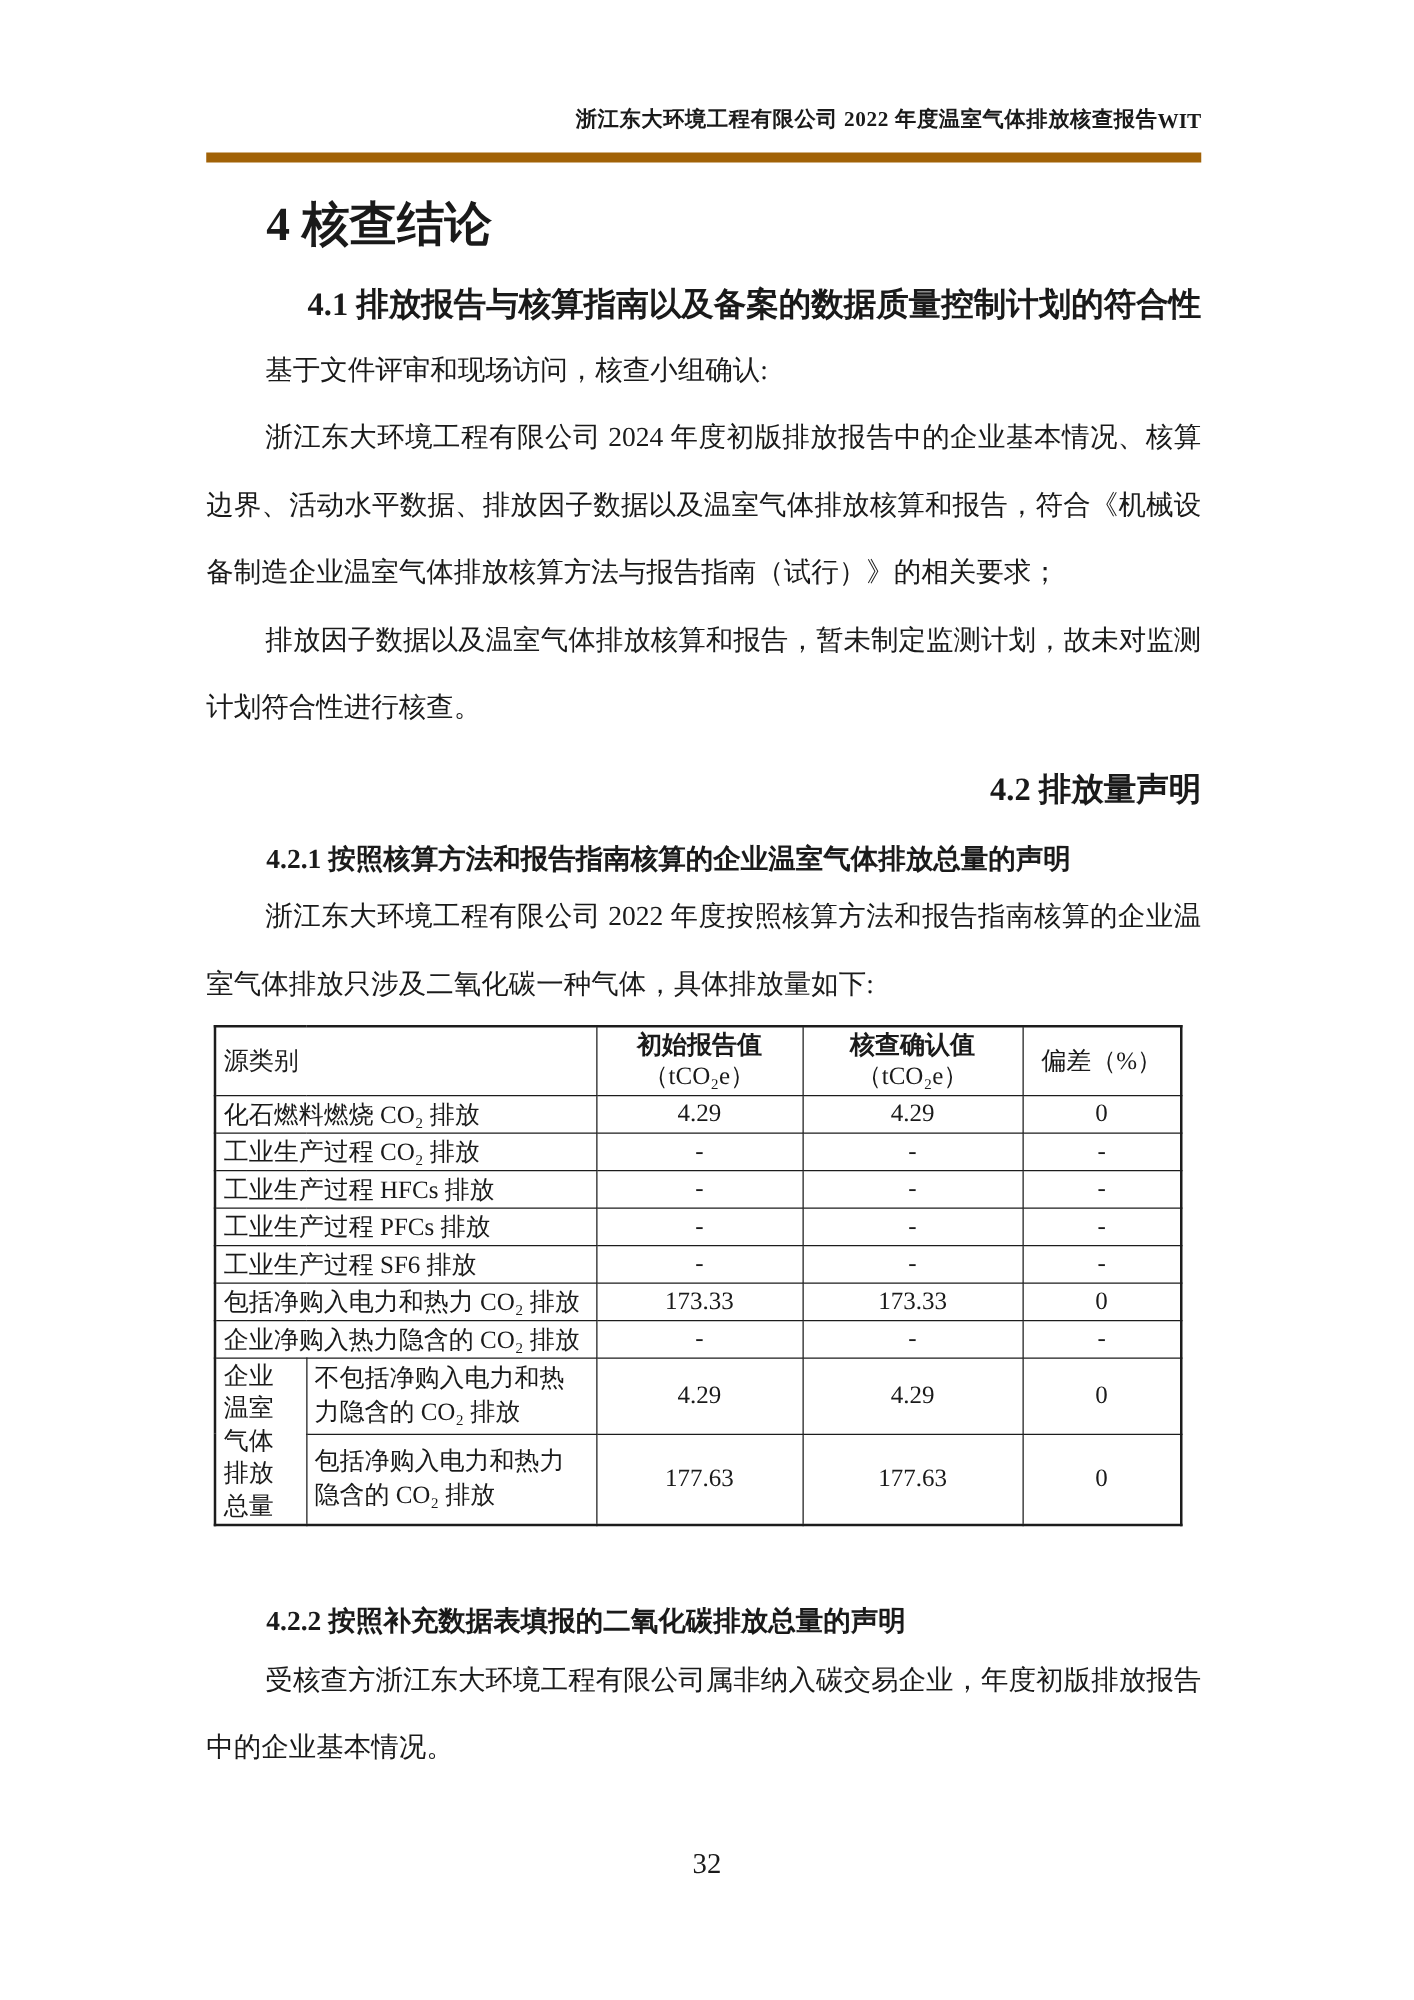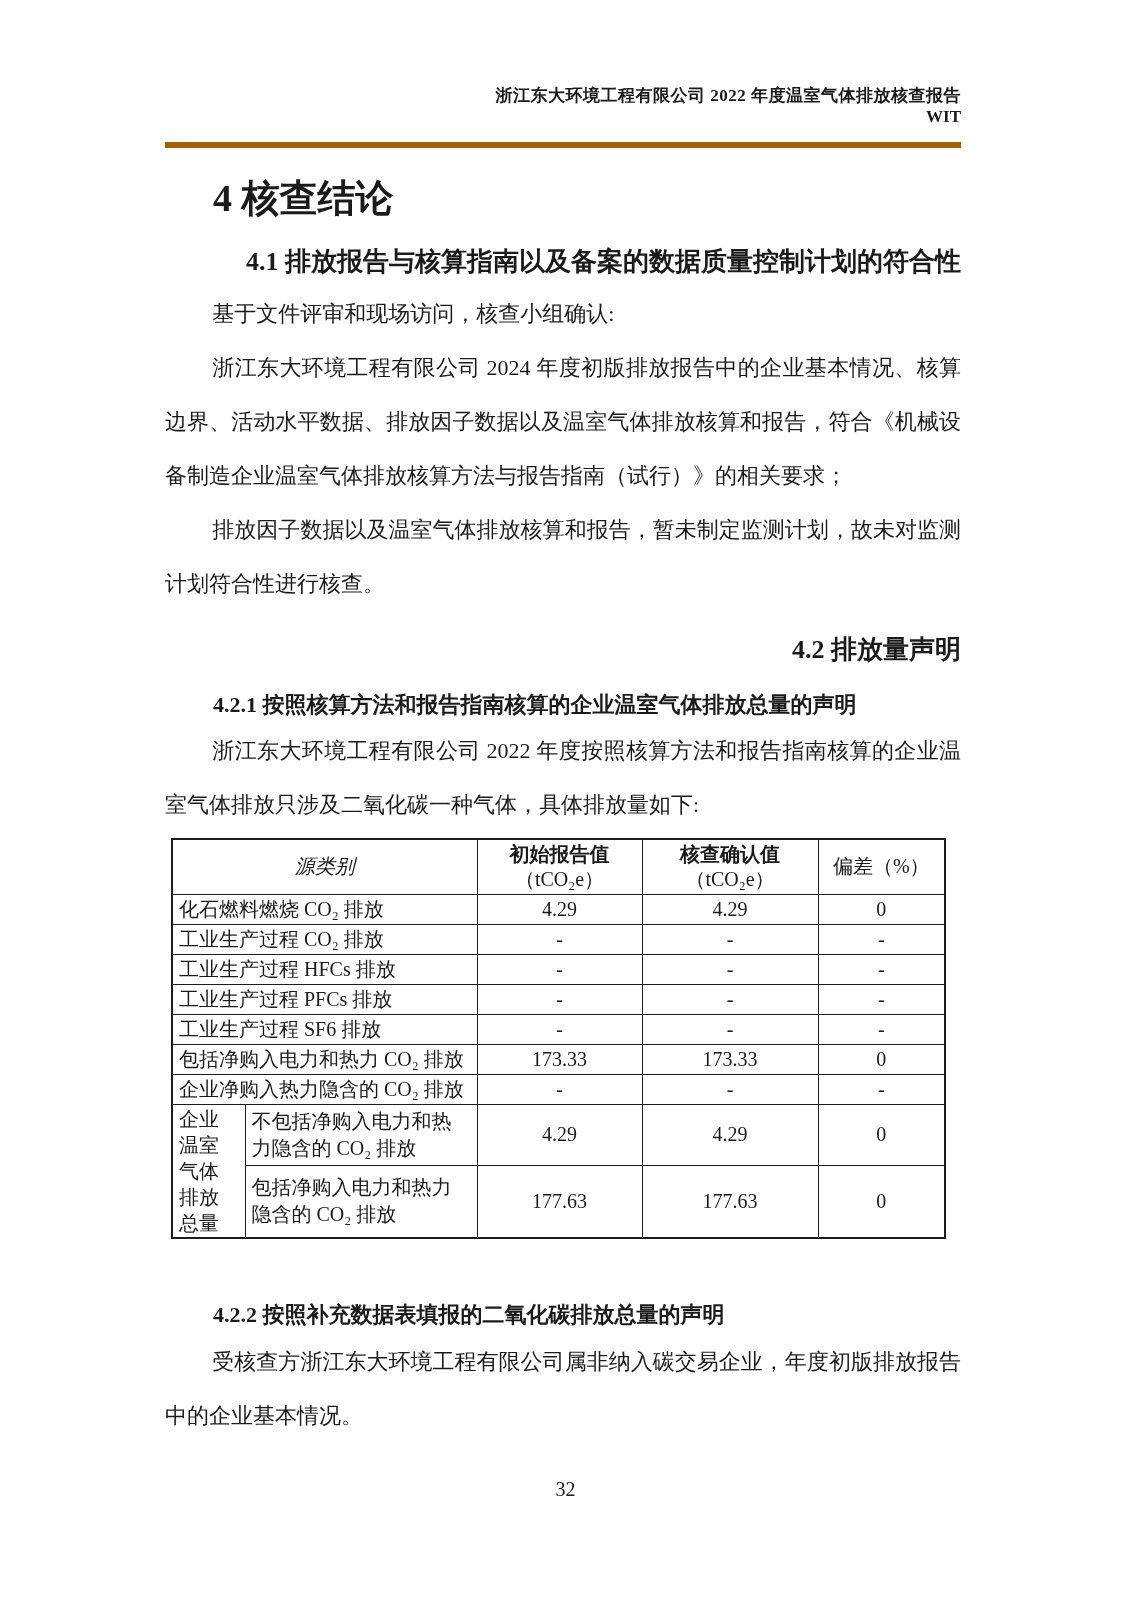--- a/index.html
+++ b/index.html
@@ -20,22 +20,21 @@
     height: 1600px;
     padding: 84px 170px 0 165px;
     position: relative;
   }
   .doc-header {
     display: flex;
     justify-content: flex-end;
     align-items: flex-end;
     font-size: 17px;
     padding-bottom: 15px;
-    border-bottom: 6px solid #a16207;
-    flex-direction: column;
+    border-bottom: 8px solid #a16207;
   }
   .doc-header .left {
     font-weight: bold;
     letter-spacing: 0.5px;
   }
   .doc-header .right {
     font-weight: bold;
   }
   h1.title {
     font-size: 38px;
@@ -91,24 +90,23 @@
     padding: 1px 6px;
     vertical-align: middle;
     font-weight: normal;
   }
   col.c-grp   { width: 73px; }
   col.c-lbl   { width: 232px; }
   col.c-init  { width: 165px; }
   col.c-ver   { width: 176px; }
   col.c-dev   { width: 127px; }
   .th-source {
-    text-align: center;
+    text-align: left;
     padding-left: 12px;
     height: 52px;
-    font-style: italic;
   }
   .th-val {
     text-align: center;
     height: 52px;
   }
   .th-val .l1 { font-weight: bold; display: block; line-height: 25px; }
   .th-val .l2 { font-weight: normal; display: block; line-height: 25px; }
   .th-dev { text-align: center; }
   td.lbl {
     text-align: left;
@@ -135,21 +133,21 @@
     line-height: 27px;
   }
   tr.total-1 td { height: 54px; }
   tr.total-2 td { height: 64px; }
   .page-number {
     position: absolute;
     top: 1478px;
     left: 0;
     width: 1131px;
     text-align: center;
-    font-size: 20px;
+    font-size: 23px;
   }
 </style>
 </head>
 <body>
 
 <div class="page">
 
   <div class="doc-header">
     <span class="left">浙江东大环境工程有限公司 2022 年度温室气体排放核查报告</span>
     <span class="right">WIT</span>

